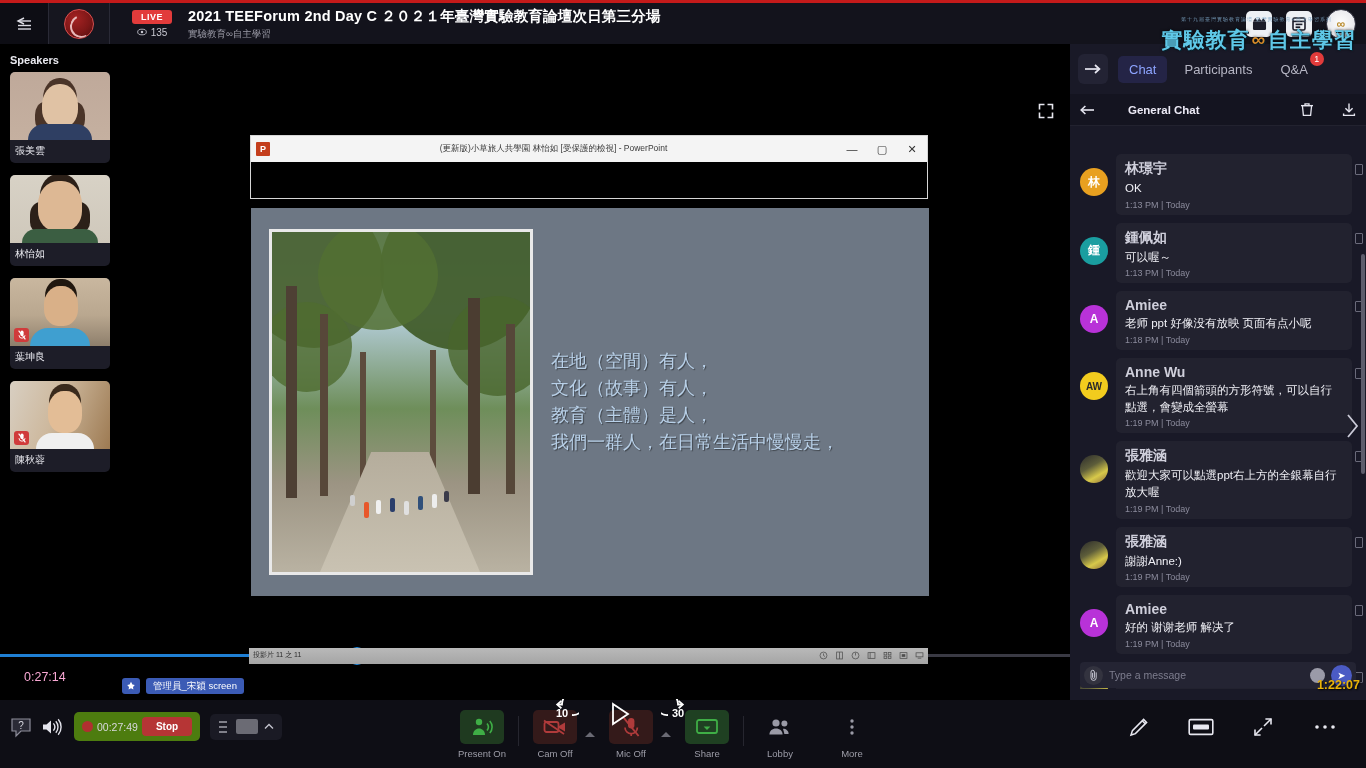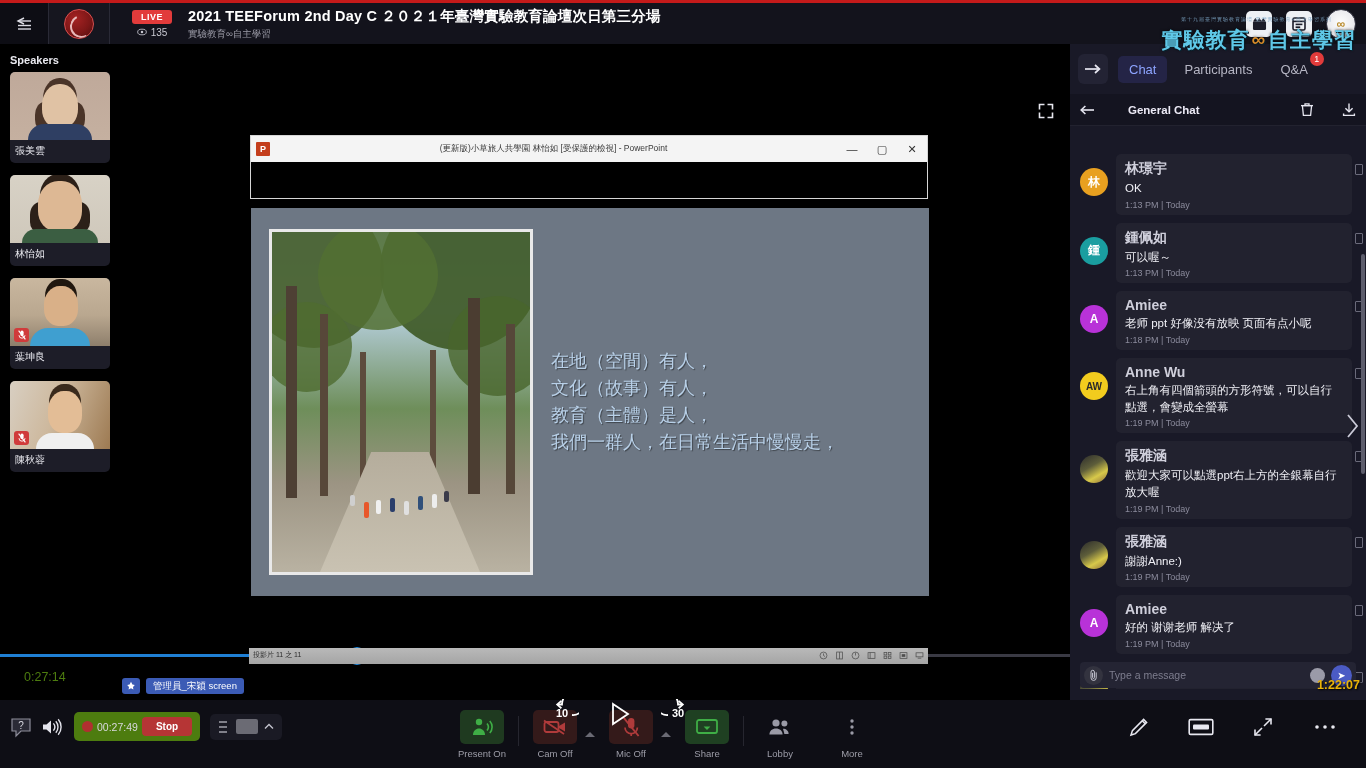--- a/index.html
+++ b/index.html
@@ -154,21 +154,21 @@
     background: #8b8b92; border: 2.5px solid #1f8ae0;
   }
   .taskbar-strip {
     position: absolute; left: 249px; top: 648px; width: 679px; height: 16px;
     background: linear-gradient(180deg,#b9b9b9 0%, #a5a5a5 100%); z-index: 2;
   }
   .tsk-left { position:absolute; left:4px; top:2px; font-size:7px; color:#2b2b2b; }
   .tsk-tray { position: absolute; right: 4px; top: 2px; display:flex; gap:7px; align-items:center; }
   .tsk-ic { width: 9px; height: 11px; opacity:.78; }
 
-  .timecode { position: absolute; left: 24px; top: 670px; color: #4d7c0f; font-size: 12.5px; }
+  .timecode { position: absolute; left: 24px; top: 670px; color: #f9a8d4; font-size: 12.5px; }
   .pin-btn {
     position: absolute; left: 122px; top: 678px; width: 18px; height: 16px; border-radius: 3px;
     background: #3b5bb5; display:flex; align-items:center; justify-content:center;
   }
   .screen-label {
     position: absolute; left: 146px; top: 678px; height: 16px; padding: 0 7px; border-radius: 3px;
     background: #3b5bb5; color: #fff; font-size: 9.5px; display: flex; align-items: center;
   }
 
   

